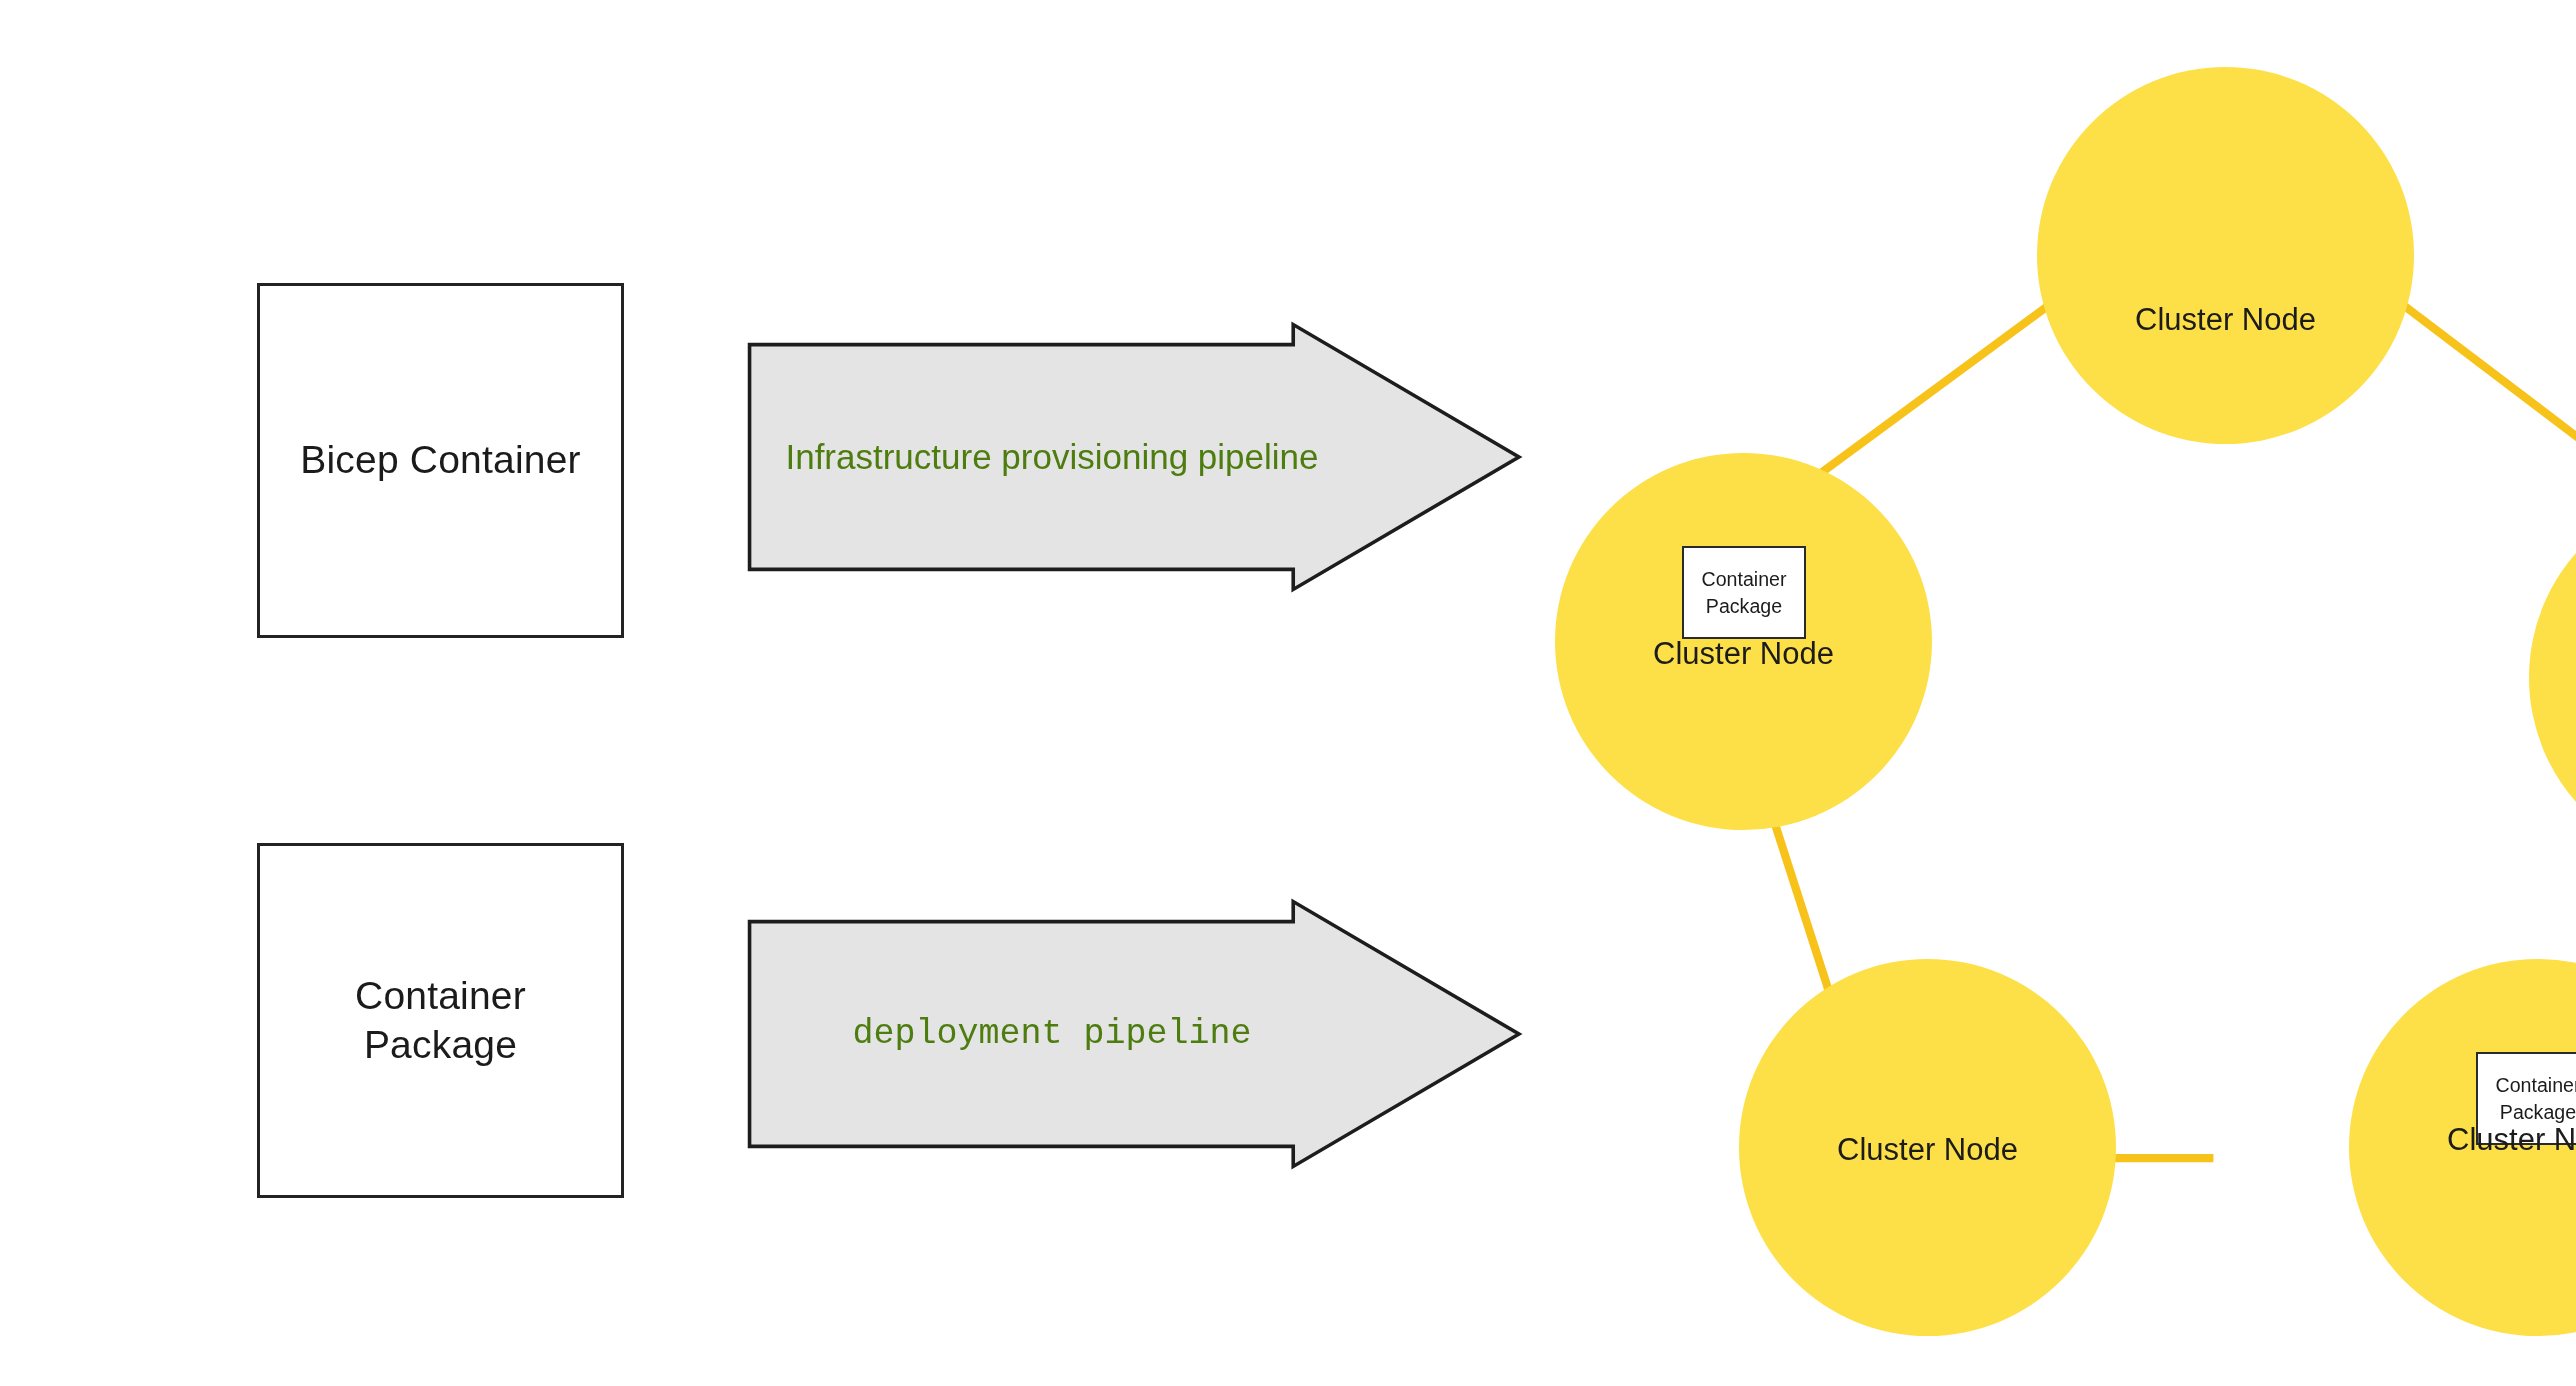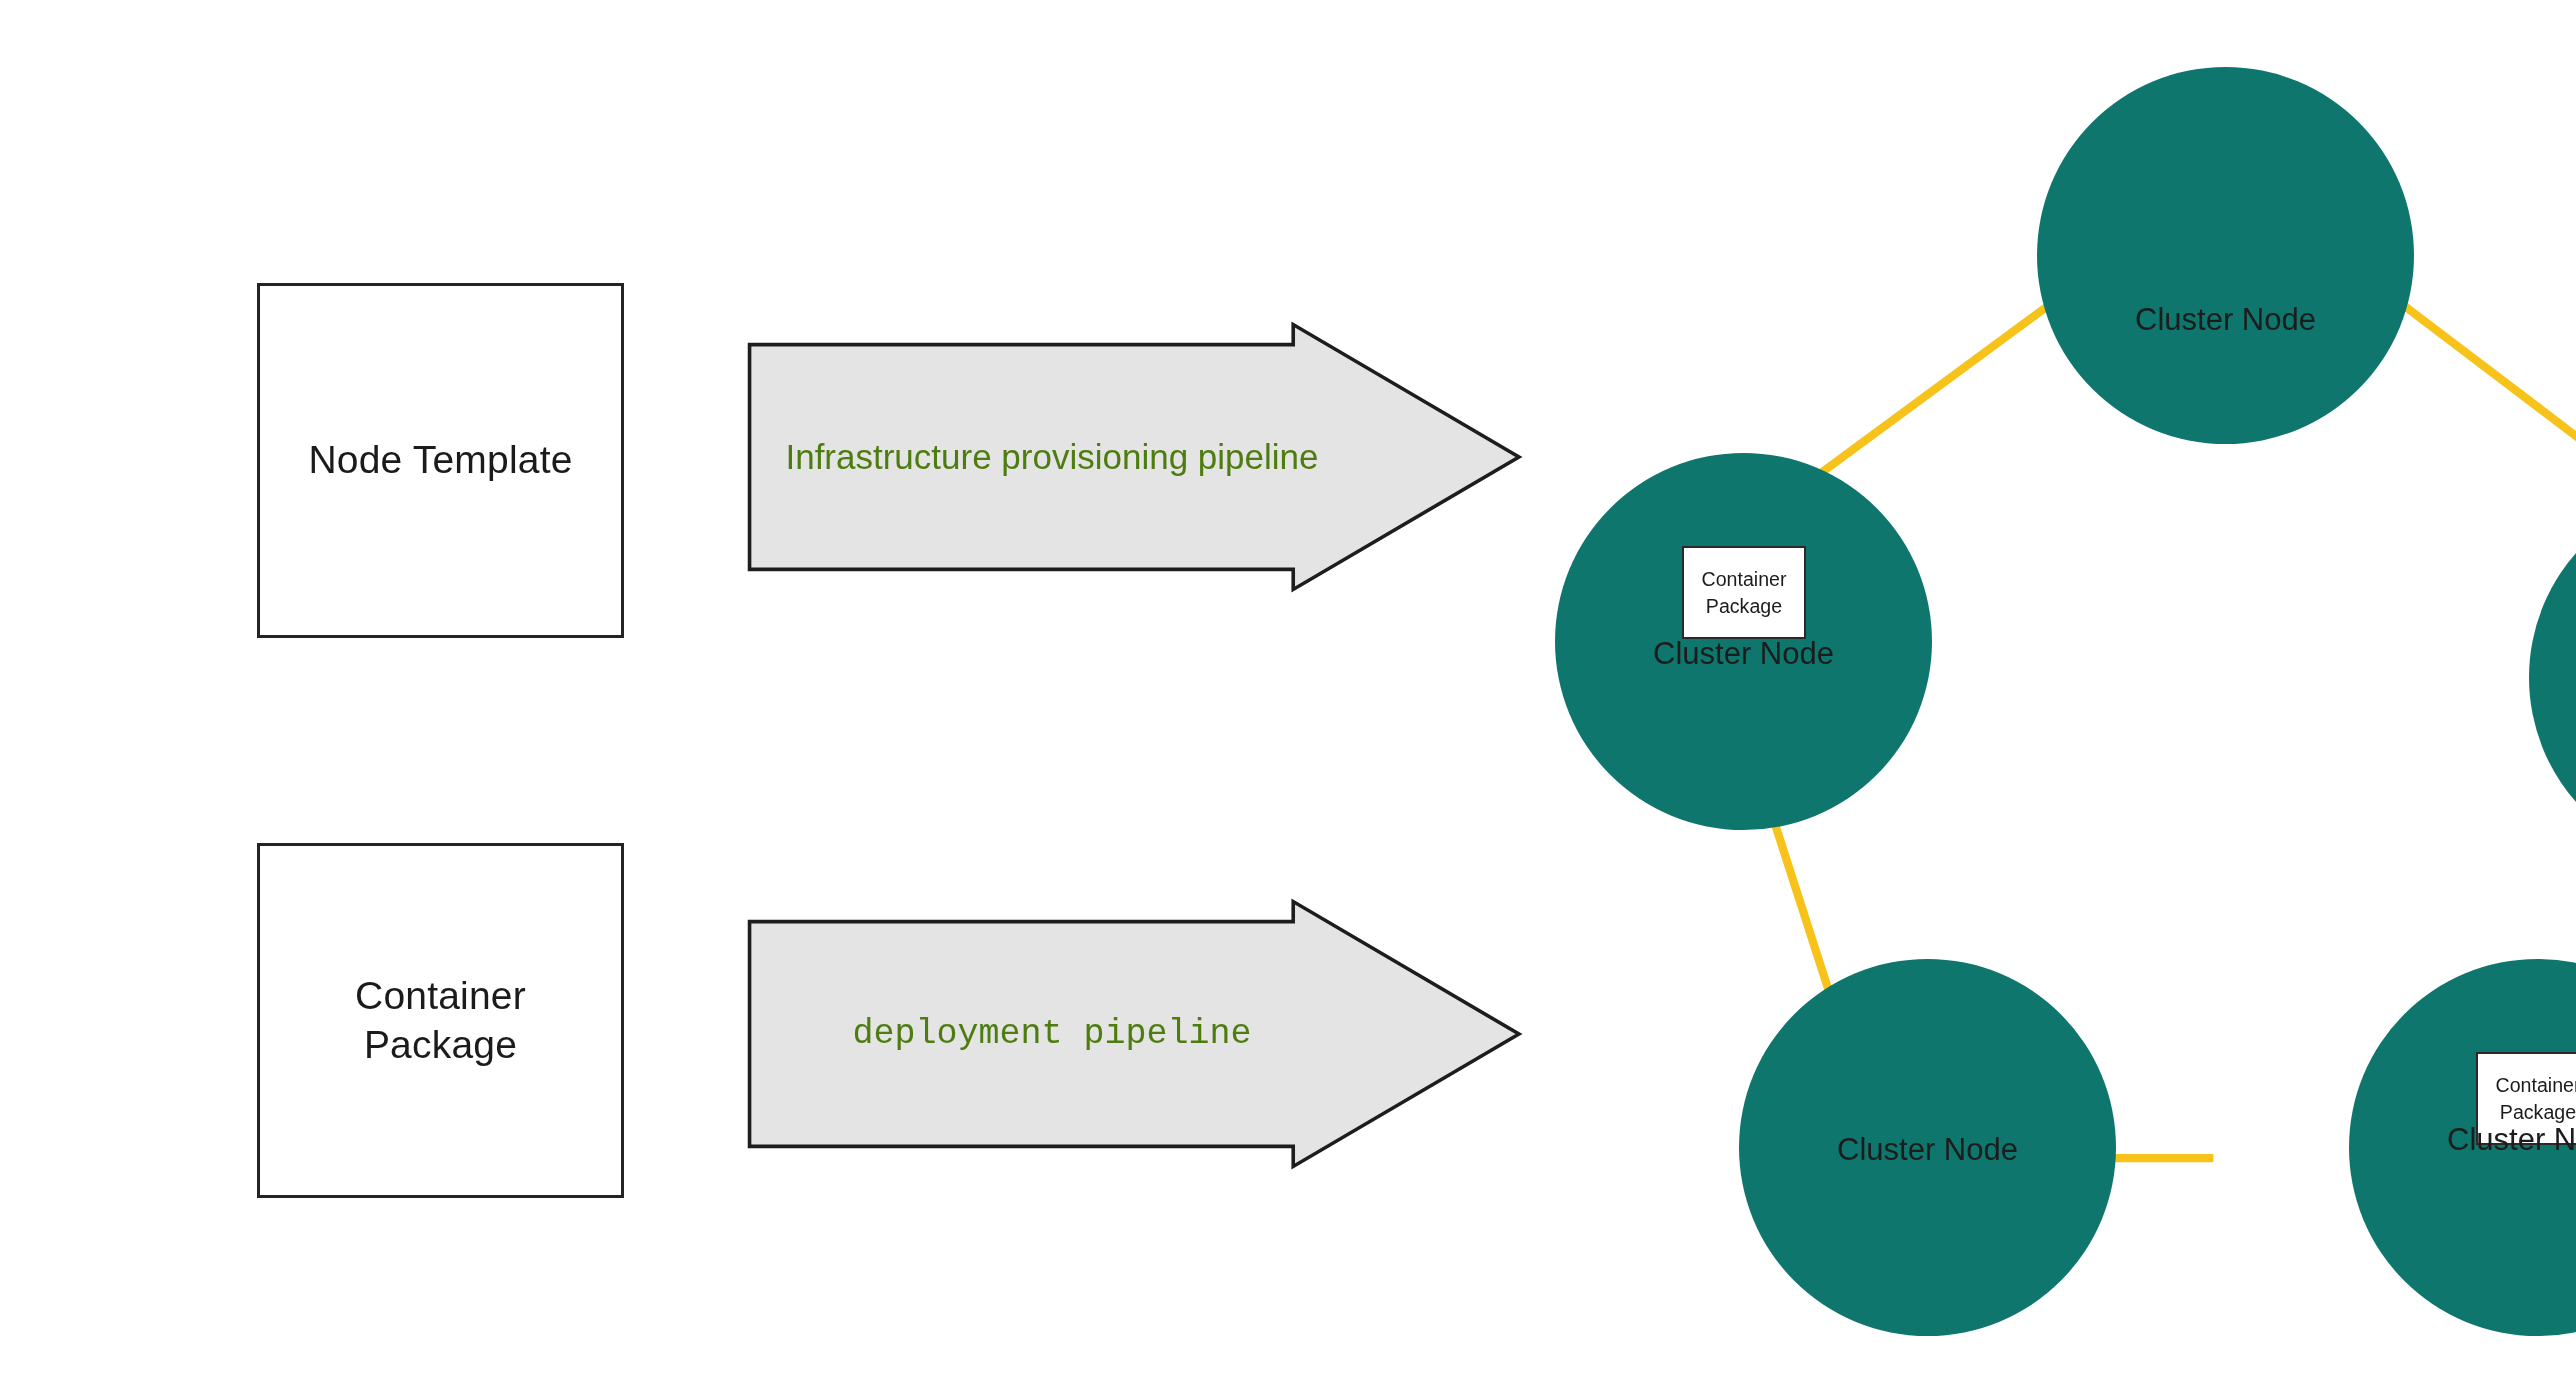--- a/index.html
+++ b/index.html
@@ -54,21 +54,21 @@
   #arrow-deploy{ left:748px; top:900px; }
   #arrow-deploy-label{ left:748px; top:900px; width:608px; height:267px;font-family:Liberation Mono, monospace; }
 
   
   #ring{ position:absolute; left:0; top:0; width:3062px; height:1387px; }
   #ring svg{ position:absolute; left:0; top:0; }
 
   .node{
     position:absolute;
     border-radius:50%;
-    background:#0f766e;
+    background:#fde047;
     display:block;
   }
   .node-label{
     position:absolute;
     width:100%;
     text-align:center;
     color:#1c1c1c;
     font-size:31px;
     white-space:nowrap;
     left:0;
@@ -104,21 +104,21 @@
 
   #node-left .pkgbox      { left:127px; top:93px; width:124px; height:93px; }
   #node-bot-right .pkgbox { left:127px; top:93px; width:124px; height:93px; }
 </style>
 </head>
 <body>
 
 <div id="stage">
 
   <div class="plainbox" id="box-bicep">
-    <span>Node Template</span>
+    <span>Bicep Container</span>
   </div>
 
   <div class="plainbox" id="box-package">
     <span>Container
 Package</span>
   </div>
 
   <div class="arrow-wrap" id="arrow-infra">
     <svg width="773" height="268" viewBox="0 0 1500 520">
       <path d="M3 42 L1058 42 L1058 3 L1496 260 L1058 517 L1058 478 L3 478 Z" fill="#E4E4E4" stroke="#1d1d1d" stroke-width="7" stroke-linejoin="miter"></path>

